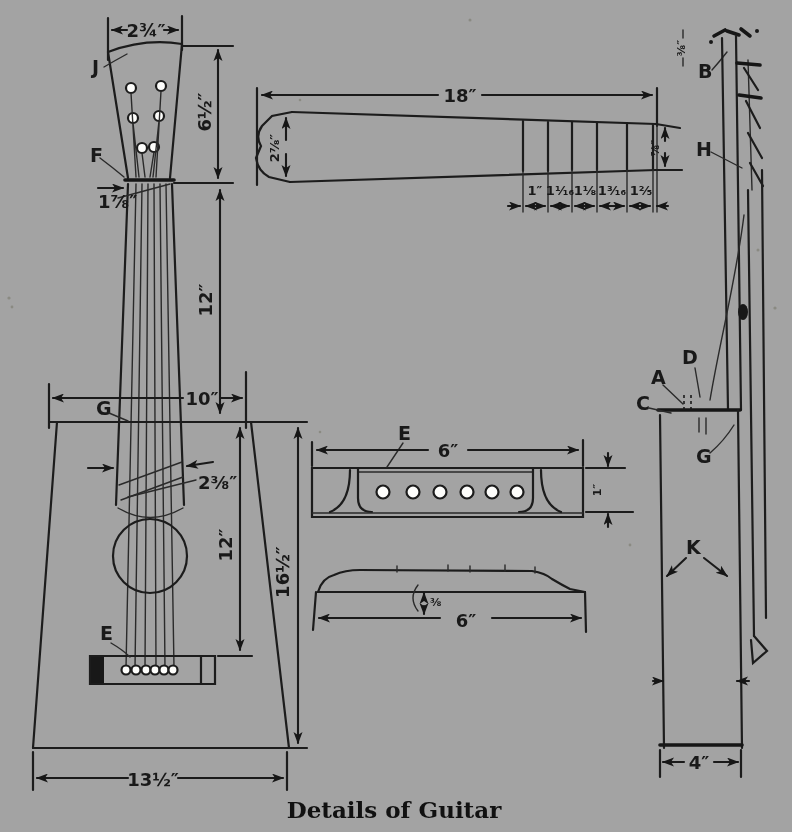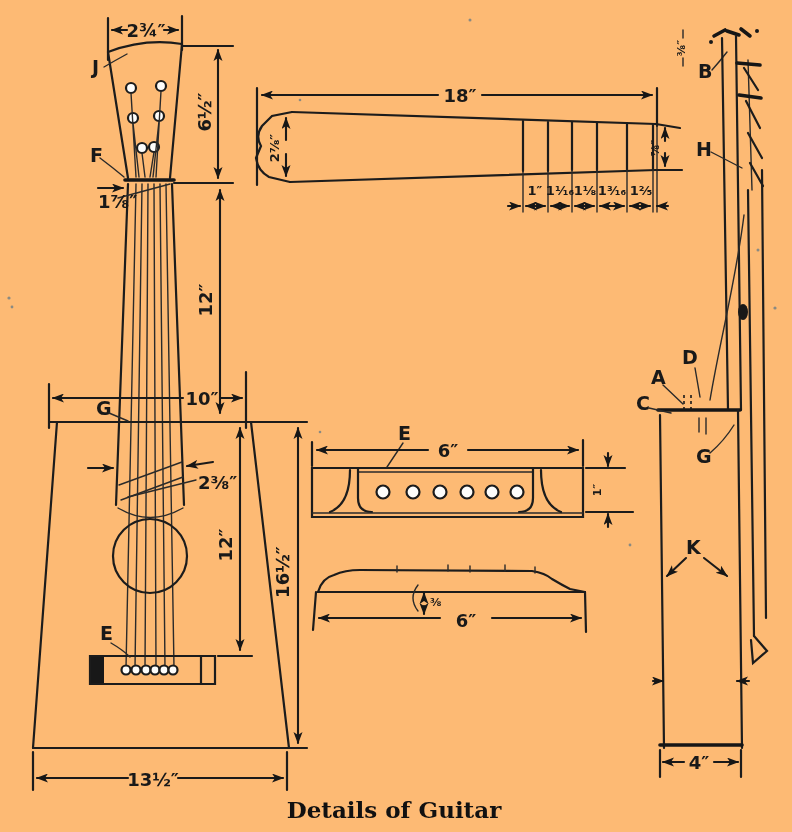--- a/index.html
+++ b/index.html
@@ -1,16 +1,16 @@
 <!DOCTYPE html>
 <html><head>
 <meta charset="utf-8">
 <style>
   html,body{margin:0;padding:0;background:#ffffff;}
-  .page{position:relative;width:792px;height:832px;background:#fdba74;overflow:hidden;
+  .page{position:relative;width:792px;height:832px;background:#a3a3a3;overflow:hidden;
         font-family:"DejaVu Sans", sans-serif;}
   svg{position:absolute;top:0;left:0;}
   svg text{fill:#191919;font-family:"DejaVu Sans", sans-serif;font-weight:bold;}
   .ink   {stroke:#1c1c1c;stroke-width:2.2;fill:none;stroke-linecap:round;}
   .bold  {stroke:#161616;stroke-width:3.6;fill:none;stroke-linecap:round;}
   .thin  {stroke:#2a2a2a;stroke-width:1.4;fill:none;stroke-linecap:round;}
   .dim   {stroke:#1a1a1a;stroke-width:2.1;fill:none;stroke-linecap:round;}
   .dash  {stroke:#1a1a1a;stroke-width:1.6;fill:none;stroke-dasharray:3 3;}
   .hole  {stroke:#1c1c1c;stroke-width:2.2;fill:#fdfdfb;}
   .blob  {fill:#181818;stroke:none;}

